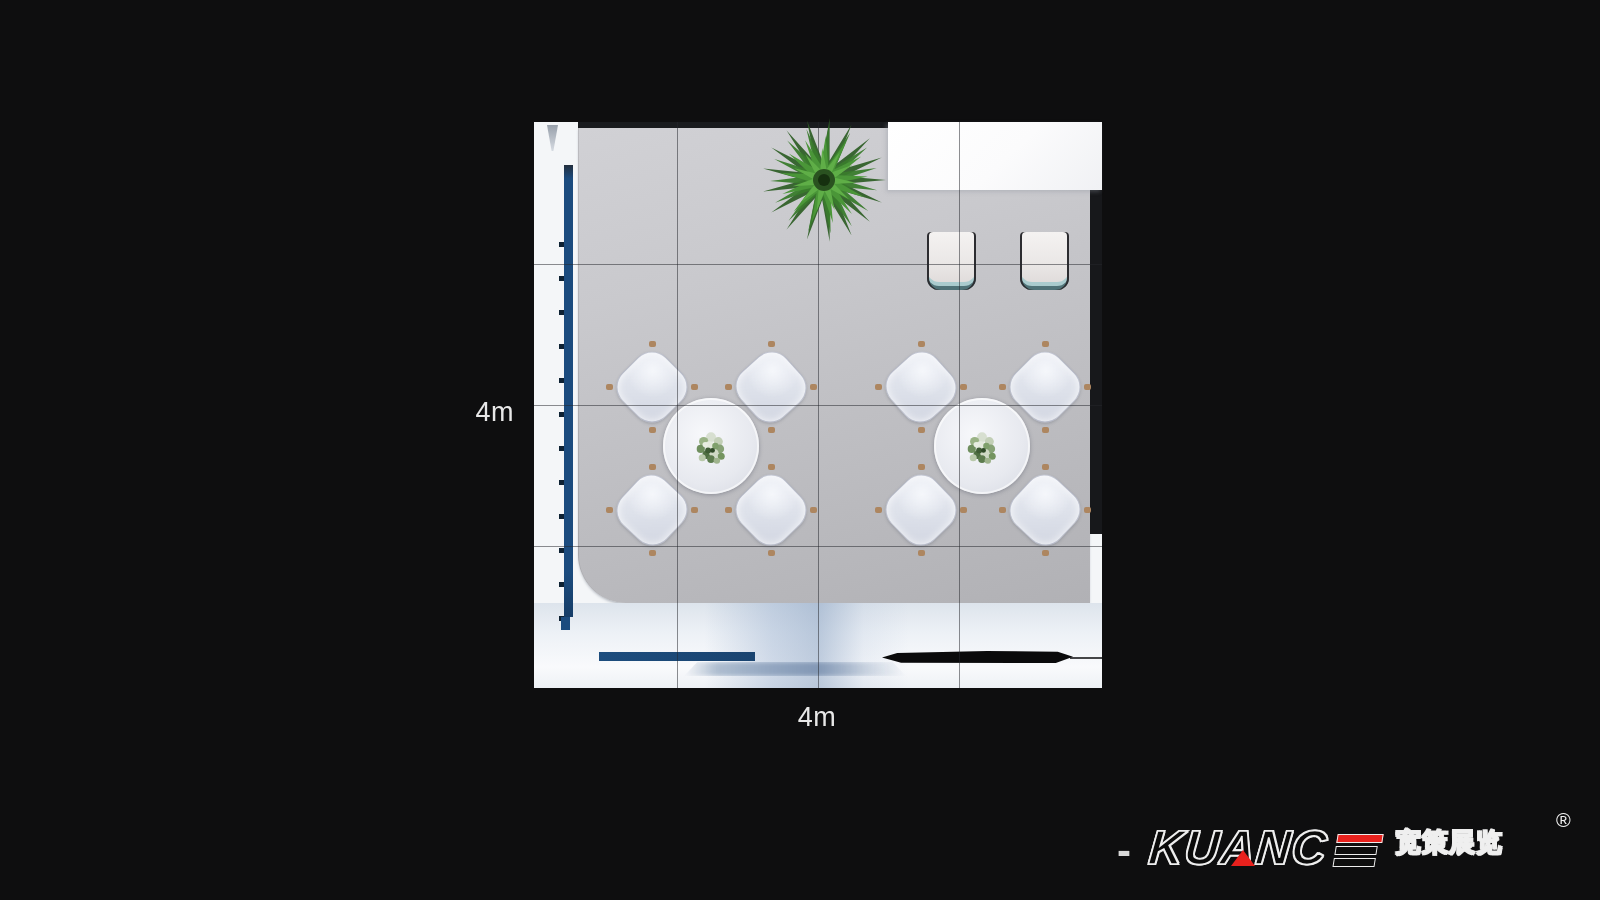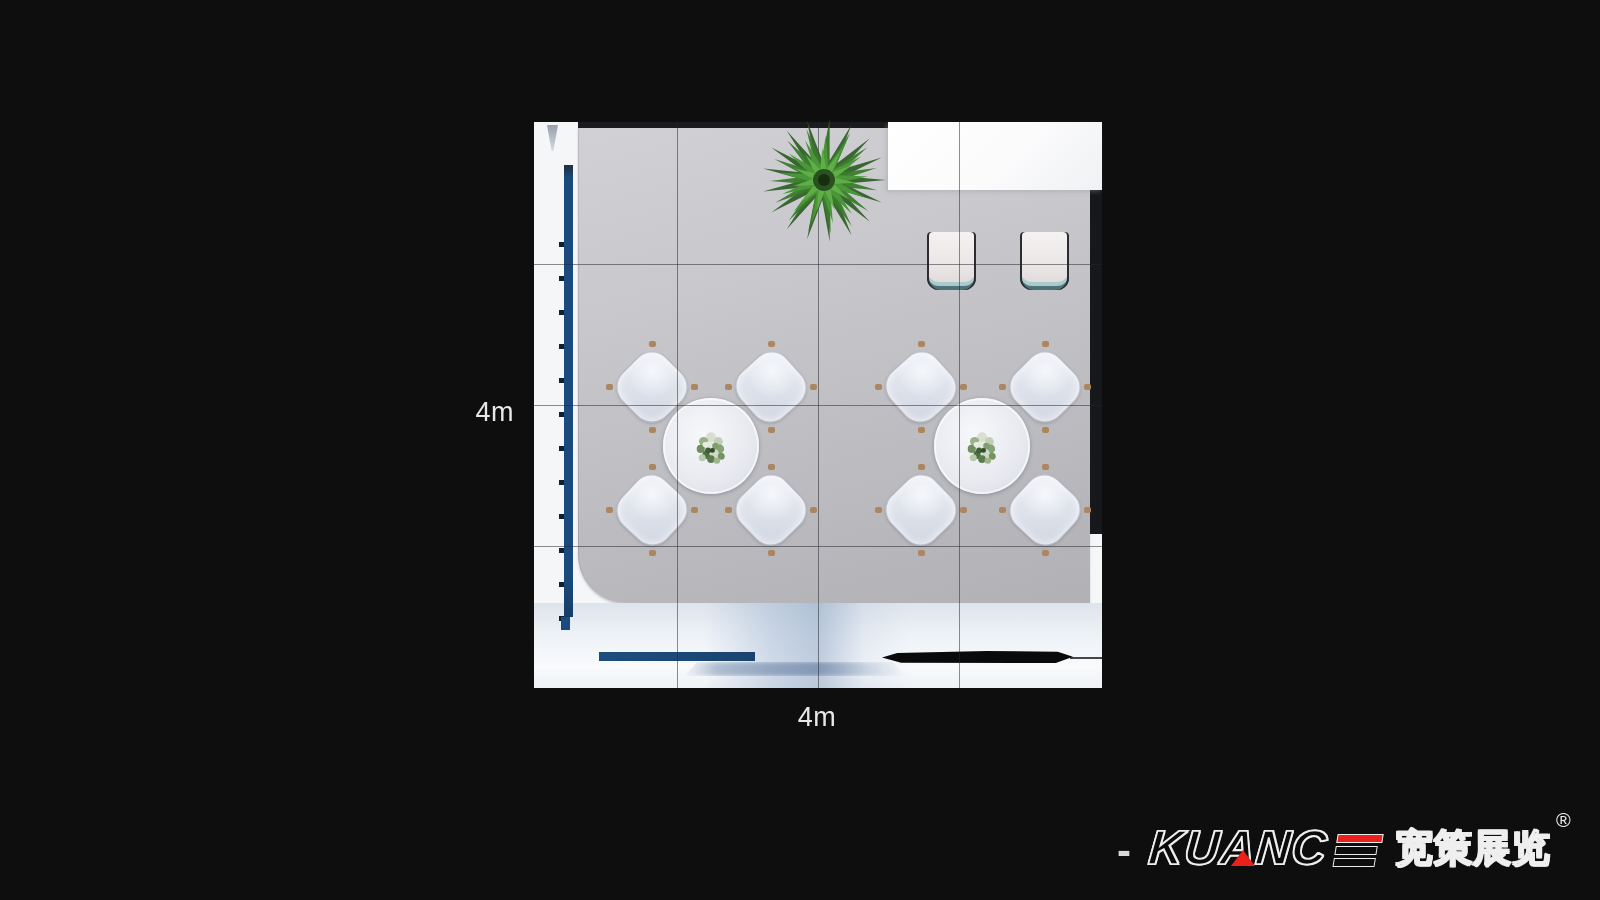--- a/index.html
+++ b/index.html
@@ -103,21 +103,21 @@
     -webkit-text-stroke:1.6px #efefef;
     text-shadow:-1px -1px 0 #e8e8e8,1px -1px 0 #e8e8e8,-1px 1px 0 #e8e8e8,1px 1px 0 #e8e8e8;
   }
   .logo .latin{left:46px;top:14px;font-size:48px;font-style:italic;letter-spacing:1px;transform:skewX(-5deg);}
   .logo .a-tri{left:128px;top:40px;width:24px;height:16px;background:#e8211d;clip-path:polygon(50% 0,100% 100%,0 100%);z-index:3;}
   .logo .ebars{left:232px;top:24px;width:46px;height:34px;transform:skewX(-9deg);}
   .logo .ebar{left:0;width:46px;height:9px;border:1px solid #ededed;background:#0d0d0d;}
   .logo .ebar.b1{top:0;background:#e8211d;width:46px;}
   .logo .ebar.b2{top:12px;width:42px;}
   .logo .ebar.b3{top:24px;width:42px;}
-  .logo .cn{left:292px;top:19px;font-size:38px;letter-spacing:1px;}
+  .logo .cn{left:292px;top:19px;font-size:26px;letter-spacing:1px;}
   .logo .reg{left:453px;top:0;font-size:20px;color:#efefef;line-height:1;}
 </style>
 </head>
 <body>
 
 <div class="plan">
   <div class="floor"></div>
   <div class="top-wall"></div>
   <div class="right-wall"></div>
   <div class="counter"></div>

